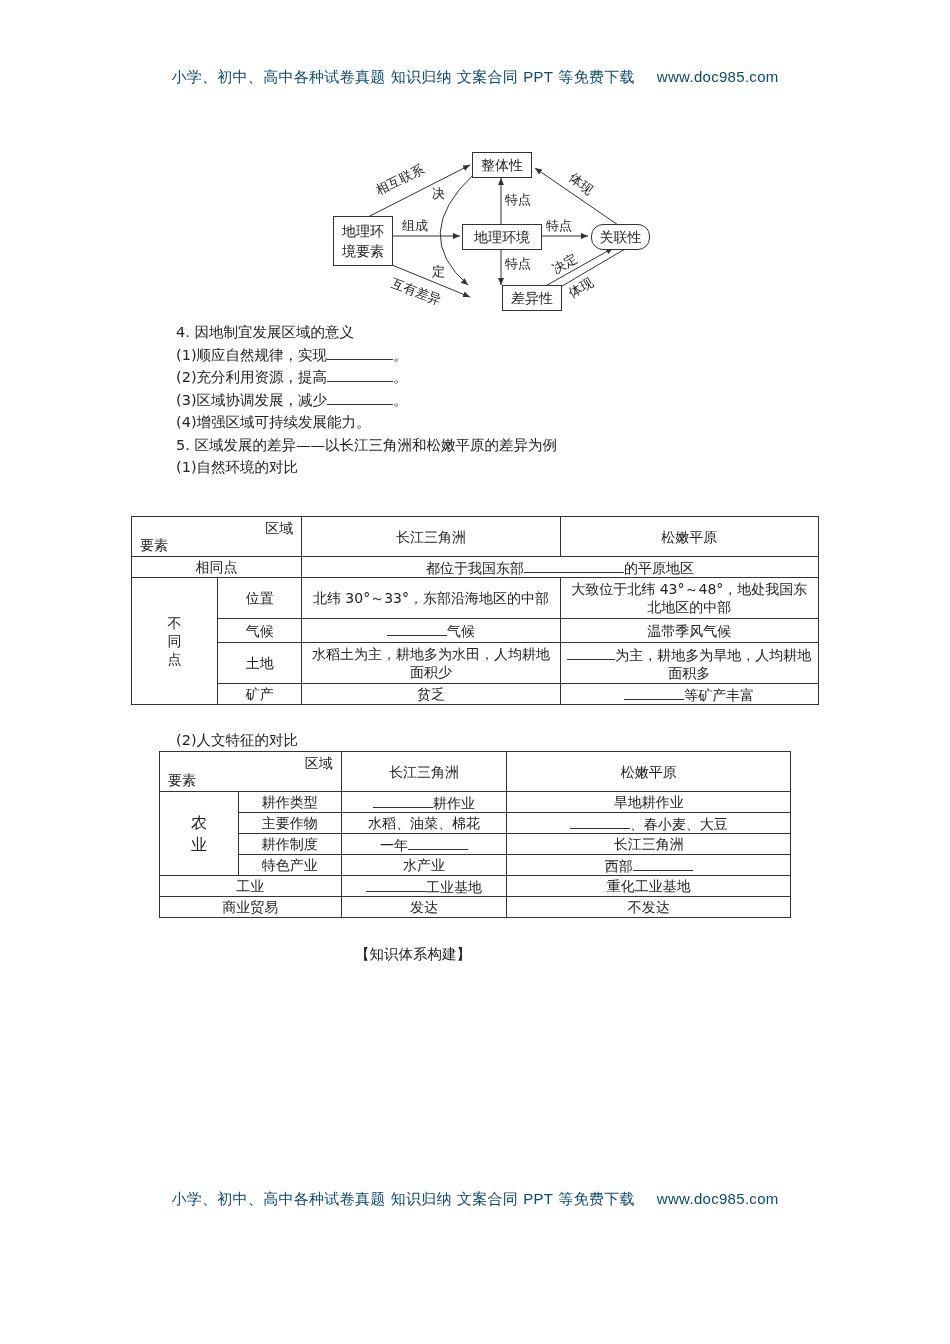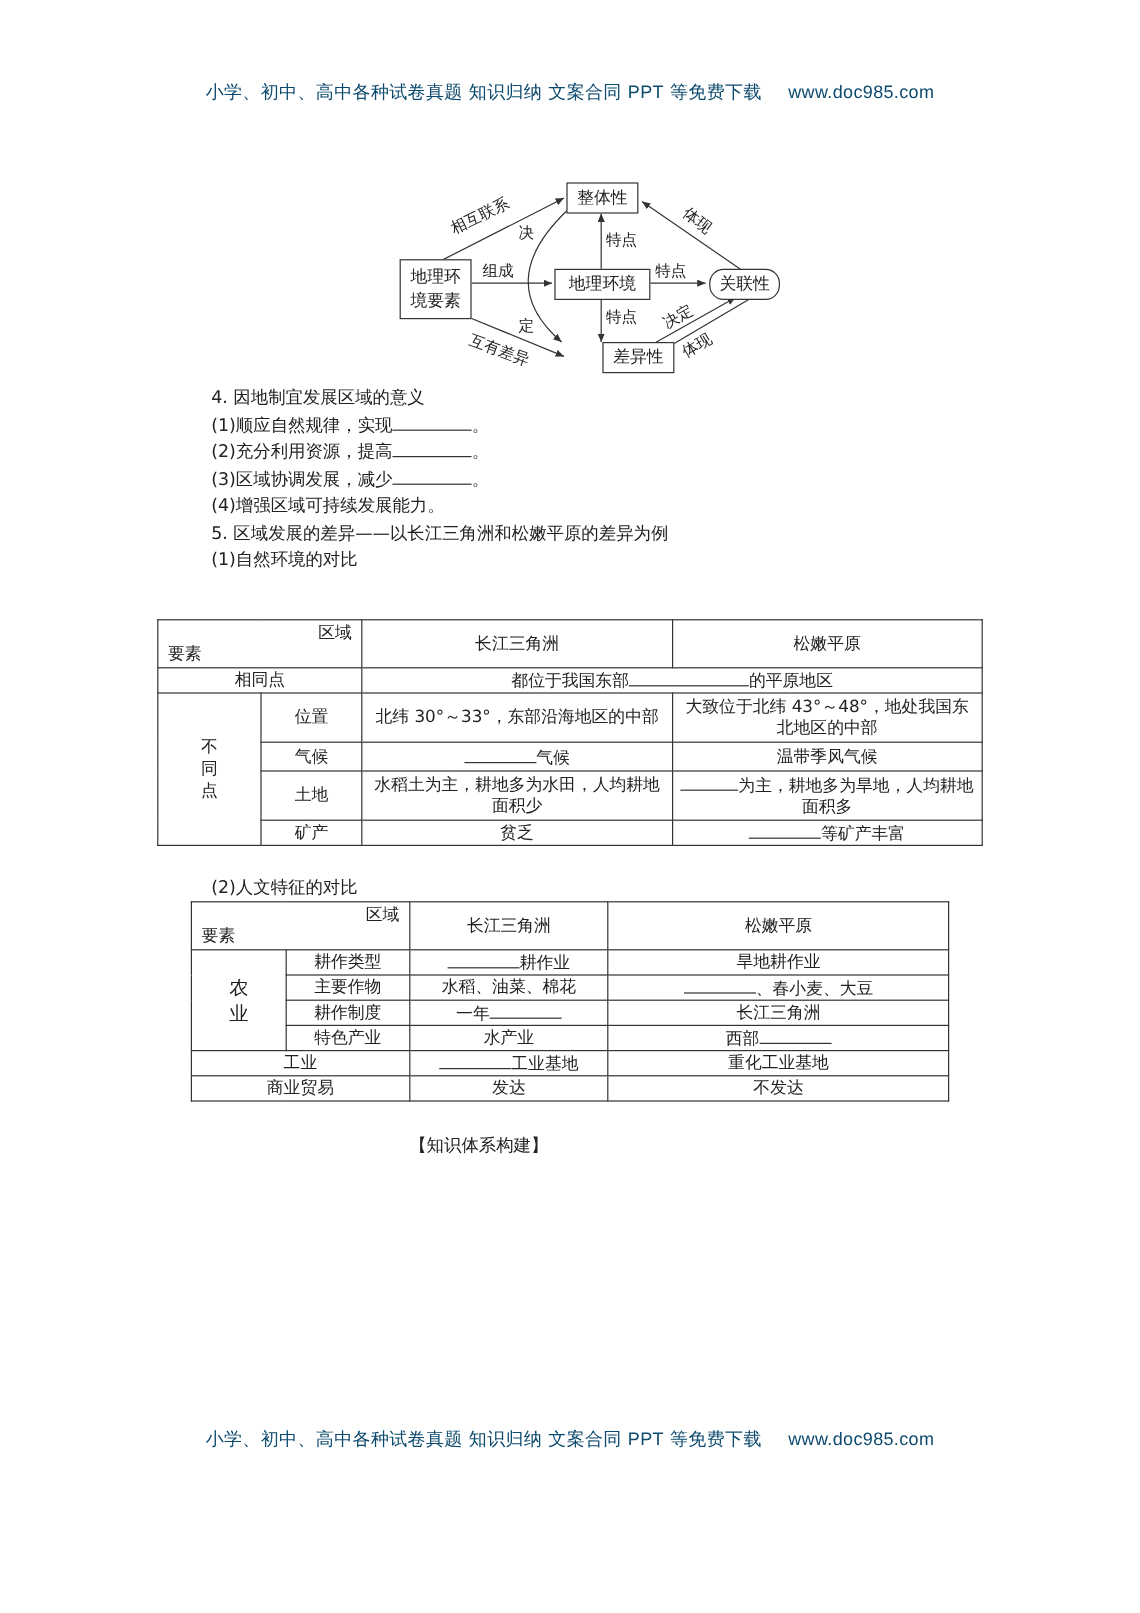--- a/index.html
+++ b/index.html
@@ -21,21 +21,21 @@
   .text-block { position: absolute; left: 176px; font-size: 14.5px; line-height: 22px; }
   .text-line { height: 22.5px; white-space: nowrap; }
   .blank { display: inline-block; width: 66px; border-bottom: 1px solid #333; height: 14px; vertical-align: baseline; }
 
   table { border-collapse: collapse; position: absolute; font-size: 14px; }
   td { border: 1px solid #333; text-align: center; padding: 0 4px; line-height: 18px; }
   .hdr-diag { position: relative; }
   .hdr-diag .region { position: absolute; right: 8px; top: 2px; }
   .hdr-diag .element { position: absolute; left: 8px; bottom: 2px; }
   .u { display: inline-block; border-bottom: 1px solid #333; min-width: 60px; height: 14px; vertical-align: baseline; }
-  .section-title { position: absolute; left: 2px; width: 794px; text-align: center; font-size: 14.5px; }
+  .section-title { position: absolute; left: 16px; width: 794px; text-align: center; font-size: 14.5px; }
   .vert { line-height: 18px; }
 </style>
 </head>
 <body>
 
 <div class="banner" id="banner-top">
   <span>小学、初中、高中各种试卷真题  知识归纳  文案合同  </span><span class="ppt">PPT</span><span> 等免费下载</span><span class="url">www.doc985.com</span>
 </div>
 
 <div class="diagram">

